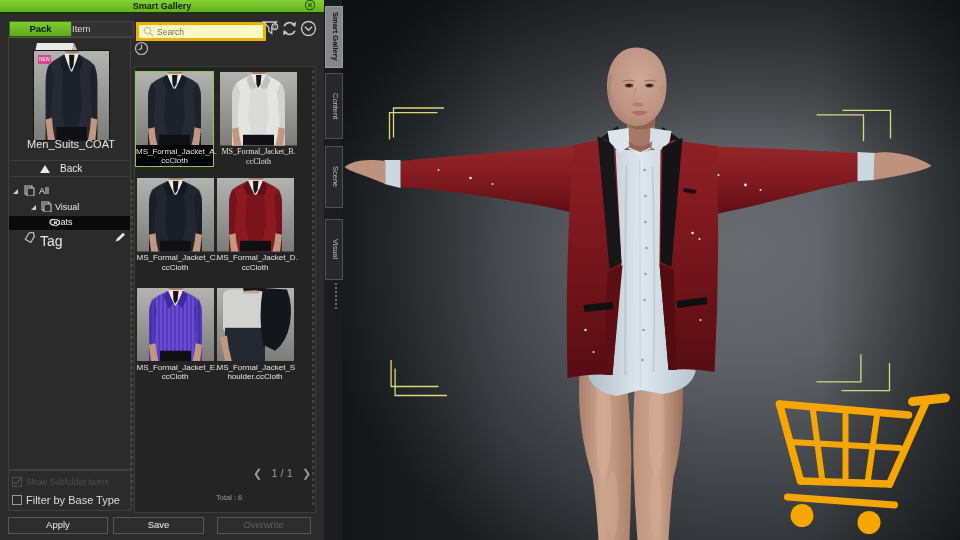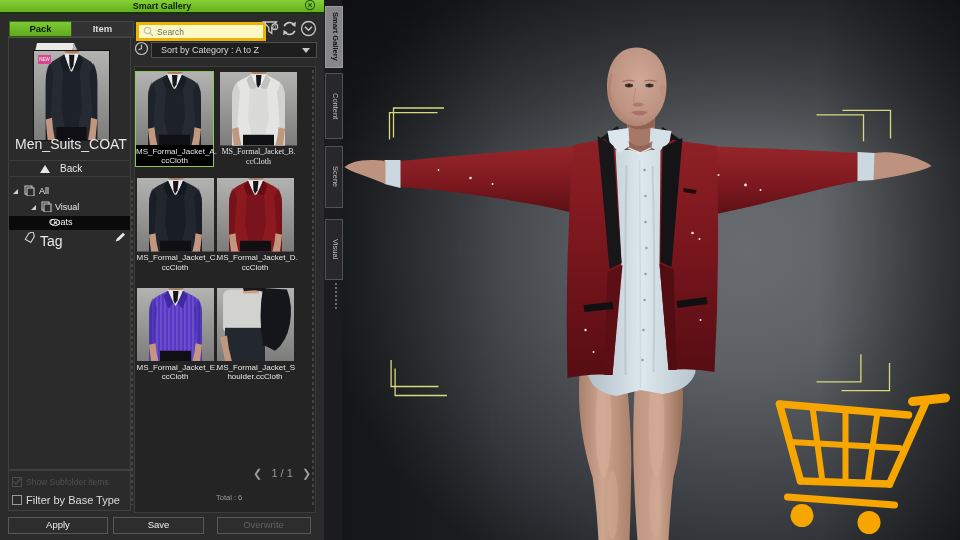--- a/index.html
+++ b/index.html
@@ -3,21 +3,21 @@
 <meta charset="utf-8">
 <style>
   html,body{margin:0;padding:0;}
   body{width:960px;height:540px;overflow:hidden;font-family:"Liberation Sans",sans-serif;background:#1a1a1c;position:relative;}
   .abs{position:absolute;}
   
   #panel{left:0;top:0;width:324px;height:540px;background:#2b2b2b;}
   #hdr{left:0;top:0;width:324px;height:12px;background:linear-gradient(#85cf37,#64b11e);border-bottom:2px solid #183305;}
   #hdr .t{width:100%;text-align:center;font-size:9px;font-weight:bold;color:#0c2002;line-height:12px;}
   #tabPack{left:9px;top:20.5px;width:61px;height:15px;background:linear-gradient(#7dca34,#5ca71b);border:1px solid #3a7010;color:#081a01;font-weight:bold;font-size:9.5px;text-align:center;line-height:14px;}
-  #tabItem{left:71px;top:20.5px;width:61px;height:15px;background:#323232;border:1px solid #454545;color:#dcdcdc;font-weight:bold;font-size:9.5px;text-align:center;line-height:14px;}
+  #tabItem{left:71px;top:20.5px;width:61px;height:15px;background:#323232;border:1px solid #454545;color:#dcdcdc;font-weight:normal;font-size:9.5px;text-align:left;line-height:14px;}
   #lbox{left:8px;top:36px;width:121px;height:432px;border:1px solid #404040;}
   #rbox{left:134px;top:66px;width:180px;height:445px;border:1px solid #3c3c3c;background:#242424;}
   .cap{color:#e6e6e6;font-size:8px;line-height:9.5px;text-align:center;}
   #search{left:136px;top:21.5px;width:124px;height:13px;background:#fef9c3;border:3px solid #eab308;}
   #sortdd{left:151px;top:41.5px;width:164px;height:14px;background:#1e1e1e;border:1px solid #4e4e4e;}
   .btn{top:516.5px;height:15px;background:#2d2d2d;border:1px solid #585858;color:#efefef;font-size:9.5px;text-align:center;line-height:14px;}
   
   #strip{left:324px;top:0;width:17.5px;height:540px;background:#1c1c1e;}
   .vtab{position:absolute;left:0.5px;width:16px;writing-mode:vertical-rl;text-align:center;font-size:7.5px;letter-spacing:0;}
   
@@ -209,21 +209,21 @@
         <polygon points="46,3.5 40.5,20 45.5,27 50.5,10" fill="#181c23"></polygon>
         <path d="M20,26 Q17,60 17,96 L12,96 L12,34 Q12,20 16,13 Z" fill="#181c23" opacity="0.55"></path>
         <path d="M57,26 Q60,60 60,96 L65,96 L65,34 Q65,20 61,13 Z" fill="#181c23" opacity="0.55"></path>
         <polygon points="30,22 47,22 49,60 44,90 33,90 28,60" fill="#1d212a"></polygon>
         <rect x="23" y="82" width="31" height="14" fill="#101014"></rect>
         <path d="M12,74 Q13,86 14,96 L21.5,96 Q19,84 18.5,72 Z" fill="#c2977f"></path>
         <path d="M65,74 Q64,86 63,96 L55.5,96 Q58,84 58.5,72 Z" fill="#c2977f"></path>
       </svg>
     </div>
   <div class="abs" style="left:38px;top:55px;width:13px;height:9px;background:#d5488e;color:#fff;font-size:4.5px;text-align:center;line-height:9px;">NEW</div>
-  <div class="abs cap" style="left:12px;top:140px;width:118px;font-size:14px">Men_Suits_COAT</div>
+  <div class="abs cap" style="left:12px;top:140px;width:118px;font-size:11px">Men_Suits_COAT</div>
   <div class="abs" style="left:8px;top:160px;width:121px;height:0;border-top:1px solid #3d3d3d"></div>
   <div class="abs" style="left:40px;top:165px;width:0;height:0;border-left:5px solid transparent;border-right:5px solid transparent;border-bottom:8px solid #e8e8e8"></div>
   <div class="abs" style="left:60px;top:163px;color:#e8e8e8;font-size:10px">Back</div>
   <div class="abs" style="left:8px;top:176px;width:121px;height:0;border-top:1px solid #3d3d3d"></div>
 
   <div class="abs" style="left:13px;top:189px;width:0;height:0;border-bottom:5.5px solid #cfcfcf;border-left:5.5px solid transparent"></div>
   <svg class="abs" style="left:24px;top:185px" width="11" height="11" viewBox="0 0 11 11">
     <rect x="1" y="1" width="7" height="8" fill="none" stroke="#cfcfcf" stroke-width="1"></rect>
     <rect x="3" y="3" width="7" height="8" fill="#2b2b2b" stroke="#cfcfcf" stroke-width="1"></rect>
   </svg>
@@ -277,24 +277,20 @@
     <polygon points="2.1,15.2 2.6,10 6.7,12.6" fill="#c8c8c8"></polygon>
   </svg>
   <svg class="abs" style="left:300px;top:20px" width="17" height="17" viewBox="0 0 17 17">
     <circle cx="8.5" cy="8.5" r="7" fill="none" stroke="#c8c8c8" stroke-width="1.3"></circle>
     <path d="M5,6.8 L8.5,10.3 L12,6.8" fill="none" stroke="#c8c8c8" stroke-width="1.5"></path>
   </svg>
   <svg class="abs" style="left:134px;top:41px" width="15" height="15" viewBox="0 0 15 15">
     <circle cx="7.5" cy="7.5" r="6" fill="none" stroke="#bdbdbd" stroke-width="1.2"></circle>
     <path d="M7.5,3.5 L7.5,7.5 L4.5,8.8" fill="none" stroke="#bdbdbd" stroke-width="1.2"></path>
   </svg>
-  <div id="sortdd" class="abs">
-    <div style="position:absolute;left:9px;top:2px;font-size:9px;color:#d8d8d8">Sort by Category : A to Z</div>
-    <div style="position:absolute;right:6px;top:5px;width:0;height:0;border-left:4px solid transparent;border-right:4px solid transparent;border-top:5px solid #c8c8c8"></div>
-  </div>
 
   <div id="grid">
       <div class="abs" style="left:135px;top:70.5px;width:77px;border:1.5px solid #8cc84e;background:#000;">
         <svg width="77" height="73.5" viewBox="0 0 77 96" preserveAspectRatio="none" style="display:block">
           <defs>
             <linearGradient id="bg0" x1="0" y1="0" x2="0" y2="1">
               <stop offset="0" stop-color="#b3b3b1"></stop>
               <stop offset="1" stop-color="#7c7c7a"></stop>
             </linearGradient>
             <clipPath id="cp0">

